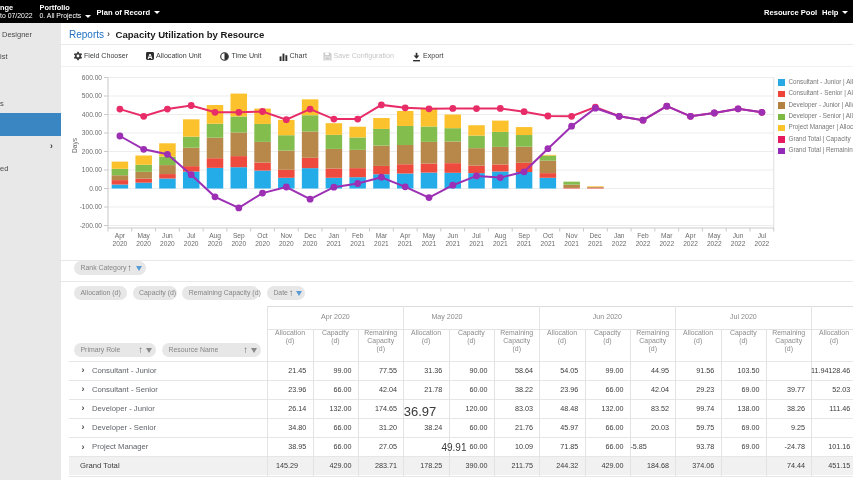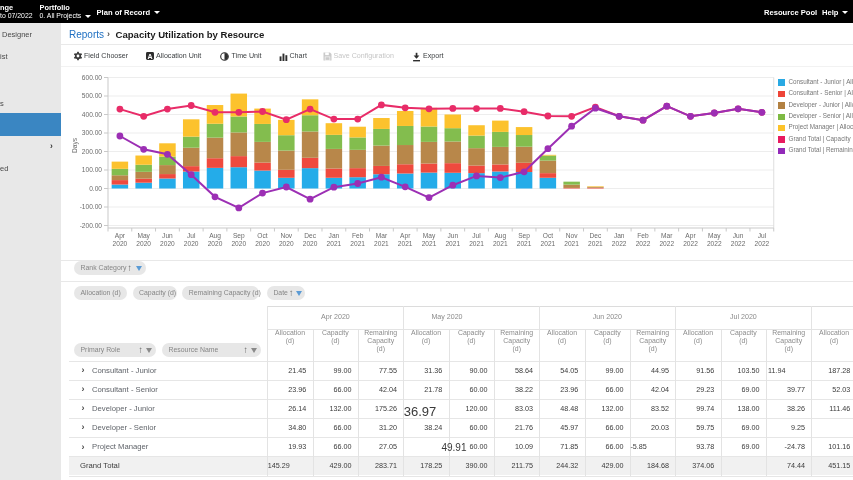--- a/index.html
+++ b/index.html
@@ -436,42 +436,42 @@
 <div style="position:absolute;left:313.1px;top:365.8px;width:38.5px;text-align:right;font-size:7.2px;color:#3a3a3a">99.00</div>
 <div style="position:absolute;left:358.4px;top:365.8px;width:38.5px;text-align:right;font-size:7.2px;color:#3a3a3a">77.55</div>
 <div style="position:absolute;left:403.7px;top:365.8px;width:38.5px;text-align:right;font-size:7.2px;color:#3a3a3a">31.36</div>
 <div style="position:absolute;left:449.1px;top:365.8px;width:38.5px;text-align:right;font-size:7.2px;color:#3a3a3a">90.00</div>
 <div style="position:absolute;left:494.4px;top:365.8px;width:38.5px;text-align:right;font-size:7.2px;color:#3a3a3a">58.64</div>
 <div style="position:absolute;left:539.7px;top:365.8px;width:38.5px;text-align:right;font-size:7.2px;color:#3a3a3a">54.05</div>
 <div style="position:absolute;left:585.1px;top:365.8px;width:38.5px;text-align:right;font-size:7.2px;color:#3a3a3a">99.00</div>
 <div style="position:absolute;left:630.4px;top:365.8px;width:38.5px;text-align:right;font-size:7.2px;color:#3a3a3a">44.95</div>
 <div style="position:absolute;left:675.7px;top:365.8px;width:38.5px;text-align:right;font-size:7.2px;color:#3a3a3a">91.56</div>
 <div style="position:absolute;left:721.1px;top:365.8px;width:38.5px;text-align:right;font-size:7.2px;color:#3a3a3a">103.50</div>
-<div style="position:absolute;left:766.4px;top:365.8px;width:19px;text-align:right;font-size:7.2px;color:#3a3a3a">11.94</div>
-<div style="position:absolute;left:811.7px;top:365.8px;width:38.5px;text-align:right;font-size:7.2px;color:#3a3a3a">187.28</div>
+<div style="position:absolute;left:766.4px;top:365.8px;width:62px;text-align:right;font-size:7.2px;color:#3a3a3a">11.94</div>
+<div style="position:absolute;left:811.7px;top:365.8px;width:38.5px;text-align:right;font-size:7.2px;color:#3a3a3a">128.46</div>
 <div style="position:absolute;left:81.5px;top:384.2px;font-size:9px;color:#4a4a4a;font-weight:bold">›</div>
 <div style="position:absolute;left:92px;top:384.8px;font-size:7.7px;color:#5f6369">Consultant - Senior</div>
 <div style="position:absolute;left:267.7px;top:384.8px;width:38.5px;text-align:right;font-size:7.2px;color:#3a3a3a">23.96</div>
 <div style="position:absolute;left:313.1px;top:384.8px;width:38.5px;text-align:right;font-size:7.2px;color:#3a3a3a">66.00</div>
 <div style="position:absolute;left:358.4px;top:384.8px;width:38.5px;text-align:right;font-size:7.2px;color:#3a3a3a">42.04</div>
 <div style="position:absolute;left:403.7px;top:384.8px;width:38.5px;text-align:right;font-size:7.2px;color:#3a3a3a">21.78</div>
 <div style="position:absolute;left:449.1px;top:384.8px;width:38.5px;text-align:right;font-size:7.2px;color:#3a3a3a">60.00</div>
 <div style="position:absolute;left:494.4px;top:384.8px;width:38.5px;text-align:right;font-size:7.2px;color:#3a3a3a">38.22</div>
 <div style="position:absolute;left:539.7px;top:384.8px;width:38.5px;text-align:right;font-size:7.2px;color:#3a3a3a">23.96</div>
 <div style="position:absolute;left:585.1px;top:384.8px;width:38.5px;text-align:right;font-size:7.2px;color:#3a3a3a">66.00</div>
 <div style="position:absolute;left:630.4px;top:384.8px;width:38.5px;text-align:right;font-size:7.2px;color:#3a3a3a">42.04</div>
 <div style="position:absolute;left:675.7px;top:384.8px;width:38.5px;text-align:right;font-size:7.2px;color:#3a3a3a">29.23</div>
 <div style="position:absolute;left:721.1px;top:384.8px;width:38.5px;text-align:right;font-size:7.2px;color:#3a3a3a">69.00</div>
 <div style="position:absolute;left:766.4px;top:384.8px;width:38.5px;text-align:right;font-size:7.2px;color:#3a3a3a">39.77</div>
 <div style="position:absolute;left:811.7px;top:384.8px;width:38.5px;text-align:right;font-size:7.2px;color:#3a3a3a">52.03</div>
 <div style="position:absolute;left:81.5px;top:403.3px;font-size:9px;color:#4a4a4a;font-weight:bold">›</div>
 <div style="position:absolute;left:92px;top:403.9px;font-size:7.7px;color:#5f6369">Developer - Junior</div>
 <div style="position:absolute;left:267.7px;top:403.9px;width:38.5px;text-align:right;font-size:7.2px;color:#3a3a3a">26.14</div>
 <div style="position:absolute;left:313.1px;top:403.9px;width:38.5px;text-align:right;font-size:7.2px;color:#3a3a3a">132.00</div>
-<div style="position:absolute;left:358.4px;top:403.9px;width:38.5px;text-align:right;font-size:7.2px;color:#3a3a3a">175.26</div>
+<div style="position:absolute;left:358.4px;top:403.9px;width:38.5px;text-align:right;font-size:7.2px;color:#3a3a3a">174.65</div>
 <div style="position:absolute;left:403.7px;top:403.9px;width:38.5px;font-size:13px;color:#3a3a3a">36.97</div>
 <div style="position:absolute;left:449.1px;top:403.9px;width:38.5px;text-align:right;font-size:7.2px;color:#3a3a3a">120.00</div>
 <div style="position:absolute;left:494.4px;top:403.9px;width:38.5px;text-align:right;font-size:7.2px;color:#3a3a3a">83.03</div>
 <div style="position:absolute;left:539.7px;top:403.9px;width:38.5px;text-align:right;font-size:7.2px;color:#3a3a3a">48.48</div>
 <div style="position:absolute;left:585.1px;top:403.9px;width:38.5px;text-align:right;font-size:7.2px;color:#3a3a3a">132.00</div>
 <div style="position:absolute;left:630.4px;top:403.9px;width:38.5px;text-align:right;font-size:7.2px;color:#3a3a3a">83.52</div>
 <div style="position:absolute;left:675.7px;top:403.9px;width:38.5px;text-align:right;font-size:7.2px;color:#3a3a3a">99.74</div>
 <div style="position:absolute;left:721.1px;top:403.9px;width:38.5px;text-align:right;font-size:7.2px;color:#3a3a3a">138.00</div>
 <div style="position:absolute;left:766.4px;top:403.9px;width:38.5px;text-align:right;font-size:7.2px;color:#3a3a3a">38.26</div>
 <div style="position:absolute;left:811.7px;top:403.9px;width:38.5px;text-align:right;font-size:7.2px;color:#3a3a3a">111.46</div>
@@ -485,35 +485,35 @@
 <div style="position:absolute;left:494.4px;top:422.9px;width:38.5px;text-align:right;font-size:7.2px;color:#3a3a3a">21.76</div>
 <div style="position:absolute;left:539.7px;top:422.9px;width:38.5px;text-align:right;font-size:7.2px;color:#3a3a3a">45.97</div>
 <div style="position:absolute;left:585.1px;top:422.9px;width:38.5px;text-align:right;font-size:7.2px;color:#3a3a3a">66.00</div>
 <div style="position:absolute;left:630.4px;top:422.9px;width:38.5px;text-align:right;font-size:7.2px;color:#3a3a3a">20.03</div>
 <div style="position:absolute;left:675.7px;top:422.9px;width:38.5px;text-align:right;font-size:7.2px;color:#3a3a3a">59.75</div>
 <div style="position:absolute;left:721.1px;top:422.9px;width:38.5px;text-align:right;font-size:7.2px;color:#3a3a3a">69.00</div>
 <div style="position:absolute;left:766.4px;top:422.9px;width:38.5px;text-align:right;font-size:7.2px;color:#3a3a3a">9.25</div>
 <div style="position:absolute;left:843px;top:422.9px;width:38.5px;text-align:center;font-size:7.2px;color:#3a3a3a">74.91</div>
 <div style="position:absolute;left:81.5px;top:441.5px;font-size:9px;color:#4a4a4a;font-weight:bold">›</div>
 <div style="position:absolute;left:92px;top:442.1px;font-size:7.7px;color:#5f6369">Project Manager</div>
-<div style="position:absolute;left:267.7px;top:442.1px;width:38.5px;text-align:right;font-size:7.2px;color:#3a3a3a">19.93</div>
+<div style="position:absolute;left:267.7px;top:442.1px;width:38.5px;text-align:right;font-size:7.2px;color:#3a3a3a">38.95</div>
 <div style="position:absolute;left:313.1px;top:442.1px;width:38.5px;text-align:right;font-size:7.2px;color:#3a3a3a">66.00</div>
 <div style="position:absolute;left:358.4px;top:442.1px;width:38.5px;text-align:right;font-size:7.2px;color:#3a3a3a">27.05</div>
 <div style="position:absolute;left:428px;top:442.1px;width:38.5px;text-align:right;font-size:10px;color:#3a3a3a">49.91</div>
 <div style="position:absolute;left:449.1px;top:442.1px;width:38.5px;text-align:right;font-size:7.2px;color:#3a3a3a">60.00</div>
 <div style="position:absolute;left:494.4px;top:442.1px;width:38.5px;text-align:right;font-size:7.2px;color:#3a3a3a">10.09</div>
 <div style="position:absolute;left:539.7px;top:442.1px;width:38.5px;text-align:right;font-size:7.2px;color:#3a3a3a">71.85</div>
 <div style="position:absolute;left:585.1px;top:442.1px;width:38.5px;text-align:right;font-size:7.2px;color:#3a3a3a">66.00</div>
 <div style="position:absolute;left:630.4px;top:442.1px;width:38.5px;text-align:left;font-size:7.2px;color:#3a3a3a">-5.85</div>
 <div style="position:absolute;left:675.7px;top:442.1px;width:38.5px;text-align:right;font-size:7.2px;color:#3a3a3a">93.78</div>
 <div style="position:absolute;left:721.1px;top:442.1px;width:38.5px;text-align:right;font-size:7.2px;color:#3a3a3a">69.00</div>
 <div style="position:absolute;left:766.4px;top:442.1px;width:38.5px;text-align:right;font-size:7.2px;color:#3a3a3a">-24.78</div>
 <div style="position:absolute;left:811.7px;top:442.1px;width:38.5px;text-align:right;font-size:7.2px;color:#3a3a3a">101.16</div>
 <div style="position:absolute;left:80px;top:461.1px;font-size:7.7px;color:#3c3c3c">Grand Total</div>
-<div style="position:absolute;left:267.7px;top:461.1px;width:38.5px;text-align:left;font-size:7.2px;color:#3a3a3a">145.29</div>
+<div style="position:absolute;left:267.7px;top:461.1px;width:38.5px;text-align:center;font-size:7.2px;color:#3a3a3a">145.29</div>
 <div style="position:absolute;left:313.1px;top:461.1px;width:38.5px;text-align:right;font-size:7.2px;color:#3a3a3a">429.00</div>
 <div style="position:absolute;left:358.4px;top:461.1px;width:38.5px;text-align:right;font-size:7.2px;color:#3a3a3a">283.71</div>
 <div style="position:absolute;left:403.7px;top:461.1px;width:38.5px;text-align:right;font-size:7.2px;color:#3a3a3a">178.25</div>
 <div style="position:absolute;left:449.1px;top:461.1px;width:38.5px;text-align:right;font-size:7.2px;color:#3a3a3a">390.00</div>
 <div style="position:absolute;left:494.4px;top:461.1px;width:38.5px;text-align:right;font-size:7.2px;color:#3a3a3a">211.75</div>
 <div style="position:absolute;left:539.7px;top:461.1px;width:38.5px;text-align:right;font-size:7.2px;color:#3a3a3a">244.32</div>
 <div style="position:absolute;left:585.1px;top:461.1px;width:38.5px;text-align:right;font-size:7.2px;color:#3a3a3a">429.00</div>
 <div style="position:absolute;left:630.4px;top:461.1px;width:38.5px;text-align:right;font-size:7.2px;color:#3a3a3a">184.68</div>
 <div style="position:absolute;left:675.7px;top:461.1px;width:38.5px;text-align:right;font-size:7.2px;color:#3a3a3a">374.06</div>
 <div style="position:absolute;left:721.1px;top:485px;width:38.5px;text-align:left;font-size:7.2px;color:#3a3a3a">448.50</div>

